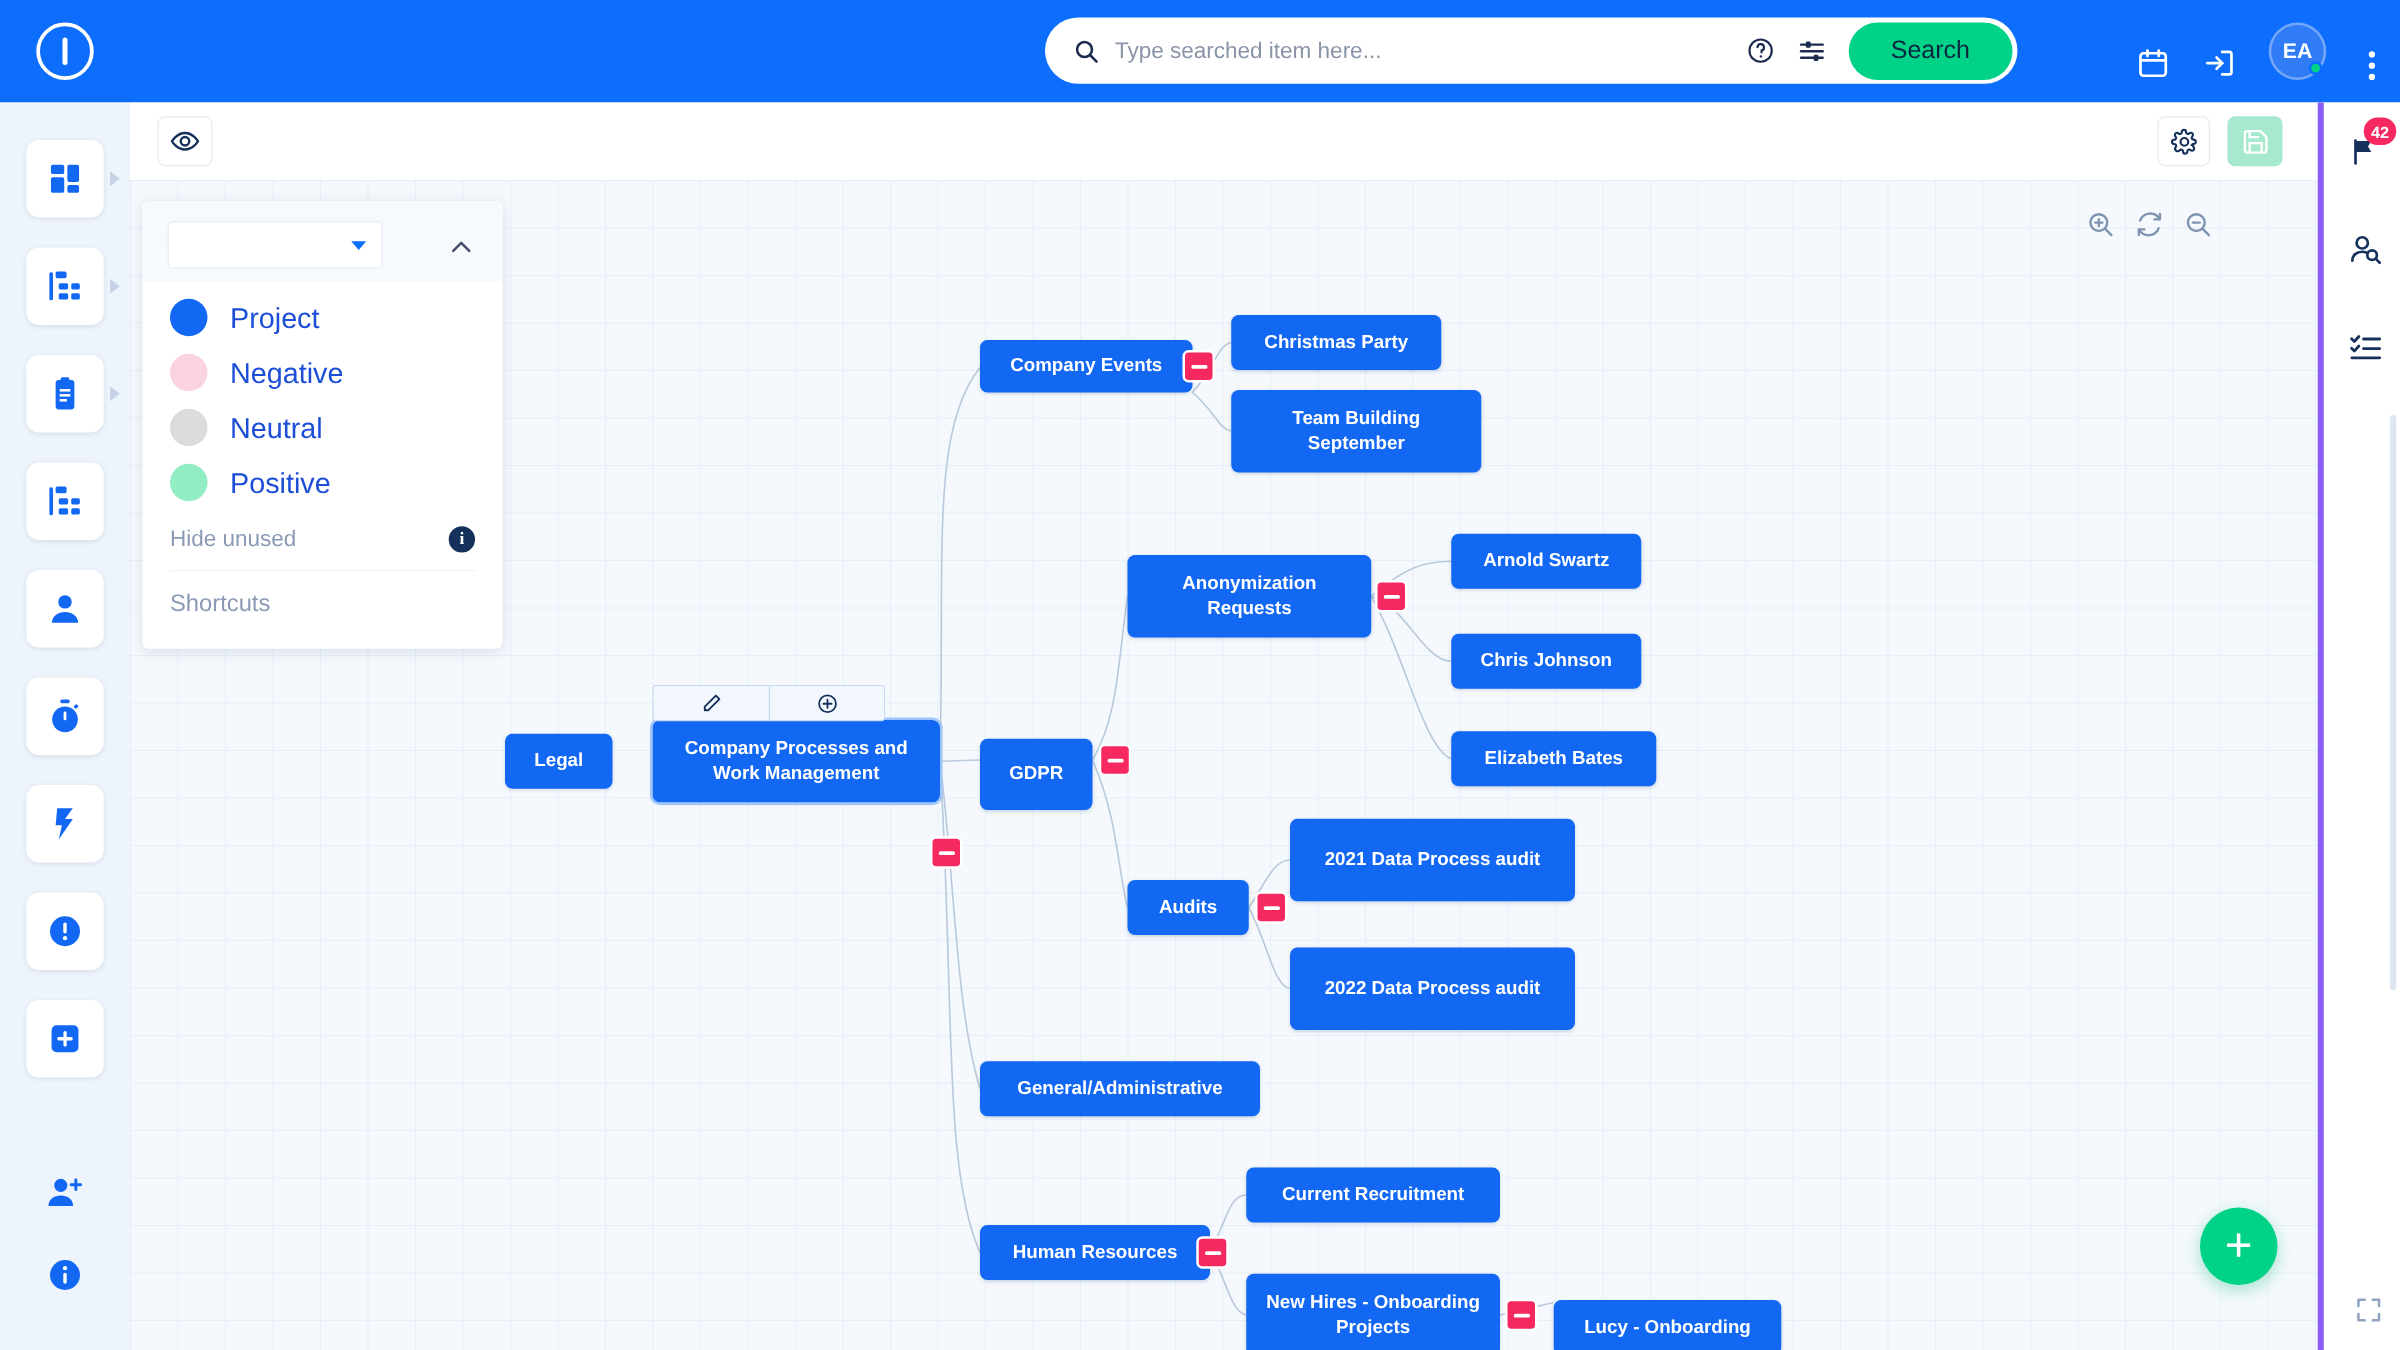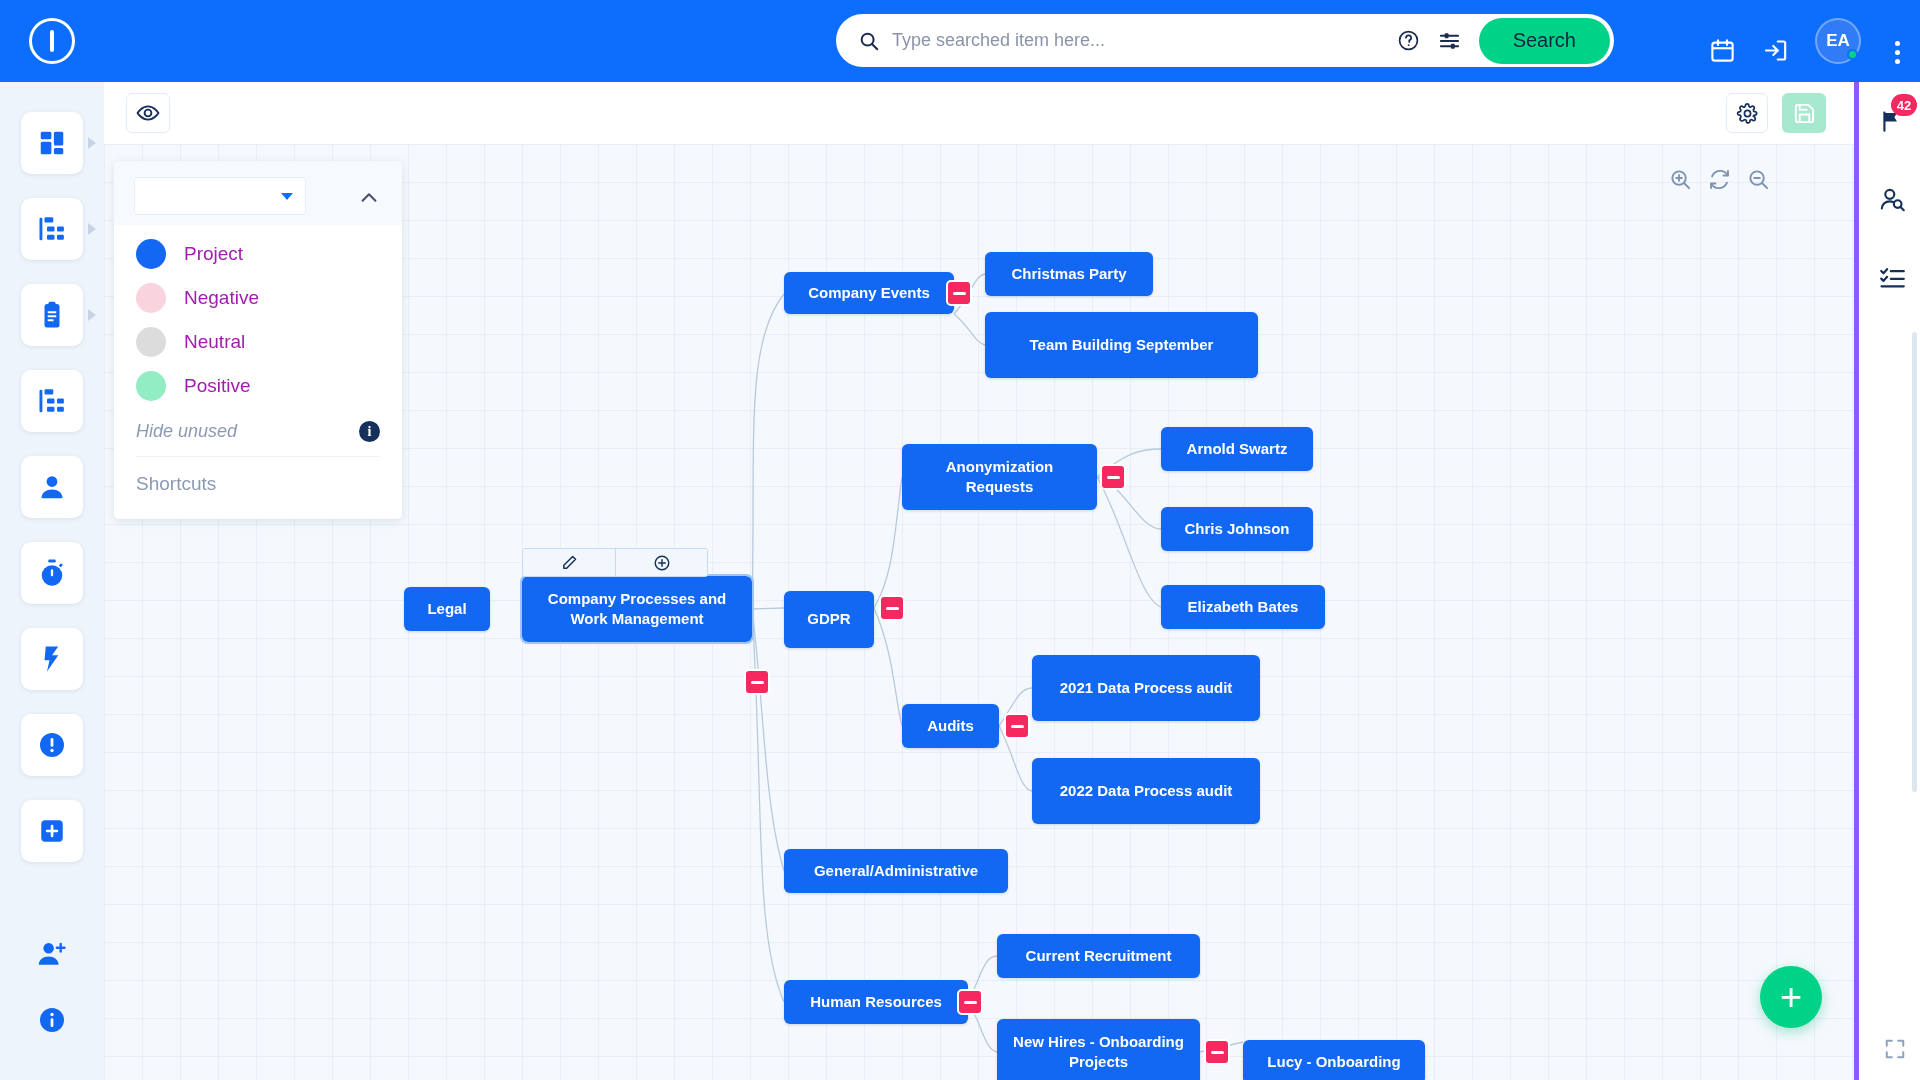--- a/index.html
+++ b/index.html
@@ -138,26 +138,26 @@
   .legend-top { padding: 16px 20px 10px 20px; background: #f7fafd; border-radius: 5px 5px 0 0; }
   .legend-select {
     width: 172px; height: 38px; border: 1px solid #e6edf5; border-radius: 4px; background: #fff;
     display: flex; align-items: center; justify-content: flex-end; padding-right: 12px; cursor: pointer;
   }
   .caret { width: 0; height: 0; border-left: 6px solid transparent; border-right: 6px solid transparent; border-top: 7px solid #0d6efd; }
   .collapse-chev { position: absolute; right: 22px; top: 26px; color: #44506b; cursor: pointer; }
   .legend-body { padding: 14px 22px 10px 22px; }
   .legend-row { display: flex; align-items: center; gap: 18px; margin-bottom: 14px; }
   .legend-dot { width: 30px; height: 30px; border-radius: 50%; flex: 0 0 30px; }
-  .legend-label { font-size: 19px; color: #a21caf; }
+  .legend-label { font-size: 23px; color: #1d4ed8; }
   .hide-unused {
     display: flex; align-items: center; justify-content: space-between;
     padding: 6px 0 14px 0; border-bottom: 1px solid #eef2f7;
   }
-  .hide-unused span.txt { font-size: 18px; color: #8a9ab4; cursor: pointer; font-style: italic; }
+  .hide-unused span.txt { font-size: 18px; color: #8a9ab4; cursor: pointer; }
   .info-i {
     width: 21px; height: 21px; border-radius: 50%; background: #16305c; color: #fff;
     font-size: 14px; font-weight: bold; display: flex; align-items: center; justify-content: center;
     font-family: "Liberation Serif", serif; cursor: pointer;
   }
   .shortcuts { font-size: 19px; color: #8a9ab4; padding: 16px 0 14px 0; cursor: pointer; }
 
   
   .node {
     position: absolute; background: #1268f3; color: #fff; border-radius: 6px;
@@ -523,21 +523,21 @@
     <div class="node" style="left:680px;top:128px;width:170px;height:42px;">
       <span>Company Events</span>
     </div>
     <div class="badge" style="left:842px;top:136px;">
         <i></i>
       </div>
 
     <div class="node" style="left:881px;top:108px;width:168px;height:44px;">
       <span>Christmas Party</span>
     </div>
-    <div class="node" style="left:881px;top:168px;width:273px;height:66px;">
+    <div class="node" style="left:881px;top:168px;width:200px;height:66px;">
       <span>Team Building September</span>
     </div>
 
     <div class="node" style="left:680px;top:447px;width:90px;height:57px;">
       <span>GDPR</span>
     </div>
     <div class="badge" style="left:775px;top:451px;">
         <i></i>
       </div>
 

